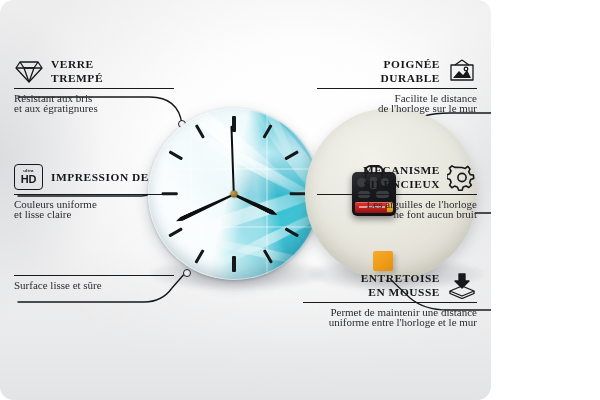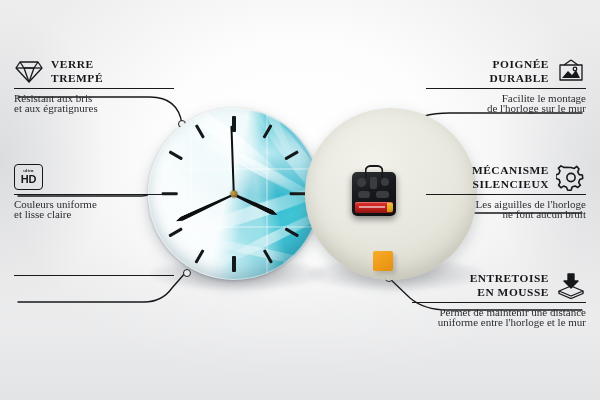--- a/index.html
+++ b/index.html
@@ -1,24 +1,25 @@
 <!DOCTYPE html>
 <html><head>
 <meta charset="utf-8">
 <style>
   html,body{margin:0;padding:0;}
   body{
     width:600px;height:400px;overflow:hidden;
     font-family:"Liberation Serif",serif;
     background:#ffffff;
   }
-  #stage{position:relative;width:600px;height:400px;overflow:hidden;
+  #stage{position:relative;width:491px;height:400px;overflow:hidden;
     background:
       radial-gradient(ellipse 300px 240px at 300px 150px,#ffffff 0%,#fdfdfd 45%,#f4f4f5 75%,#ededee 100%),
       linear-gradient(170deg,#f2f2f3 0%,#ffffff 28%,#ffffff 62%,#eceded 100%);
+    border-radius: 14px;
   }
   
   #floor{position:absolute;left:0;right:0;bottom:0;height:150px;
     background:linear-gradient(180deg,rgba(255,255,255,0) 0%,rgba(232,233,234,.55) 55%,rgba(225,226,228,.85) 100%);}
   #vignetteL{position:absolute;left:0;top:0;width:170px;height:400px;
     background:radial-gradient(ellipse 150px 220px at 0px 160px,rgba(205,207,209,.55),rgba(205,207,209,0) 70%);}
   #vignetteR{position:absolute;right:0;top:0;width:170px;height:400px;
     background:radial-gradient(ellipse 150px 220px at 170px 170px,rgba(205,207,209,.45),rgba(205,207,209,0) 70%);}
 
   svg.lines{position:absolute;left:0;top:0;width:600px;height:400px;pointer-events:none;}
@@ -207,31 +208,34 @@
 
   <div class="callout left" style="top:164px;">
     <div class="chead">
       <span class="ico">
         <span class="hdbadge">
           <span class="u">ultra</span>
           <span class="h">HD</span>
         </span>
       </span>
       <span class="ctitle">
-        <br>
+        <span>IMPRESSION DE</span><br>
       </span>
     </div>
     <div class="rule" style="width:160px;"></div>
     <div class="cdesc">
       <span>Couleurs uniforme</span><br><span>et lisse claire</span>
     </div>
   </div>
 
   <div class="callout left" style="top:272px;">
     <div class="rule" style="width:160px;"></div>
+    <div class="cdesc">
+      <span>Surface lisse et sûre</span>
+    </div>
   </div>
 
   <div class="callout right" style="top:58px;">
     <div class="chead">
       <span class="ico">
         <svg width="30" height="27" viewBox="0 0 30 27">
           <g fill="none" stroke="#17181b" stroke-width="1.3" stroke-linejoin="round">
             <path d="M15 2 L8 7"></path>
               <path d="M15 2 L22 7"></path>
             <rect x="4" y="7" width="22" height="15"></rect>
@@ -239,21 +243,21 @@
             <circle cx="19" cy="11" r="1.8"></circle>
           </g>
         </svg>
       </span>
       <span class="ctitle">
         <span>POIGNÉE</span><br><span>DURABLE</span>
       </span>
     </div>
     <div class="rule" style="width:160px;margin-left:15px;"></div>
     <div class="cdesc">
-      <span>Facilite le montage</span><br><span>de l'horloge sur le mur</span>
+      <span>Facilite le distance</span><br><span>de l'horloge sur le mur</span>
     </div>
   </div>
 
   <div class="callout right" style="top:164px;">
     <div class="chead">
       <span class="ico">
         <svg width="30" height="27" viewBox="0 0 30 27">
           <g fill="none" stroke="#17181b" stroke-width="1.6" stroke-linejoin="round">
             <path d="M15 3.5 l3.3 .9 2.4-2 2.3 2.6 -1.3 2.8 1.6 2.8 3.1 .4 .3 3.5 -3 1.1 -1 3 1.7 2.6 -2.6 2.3 -2.7-1.5 -3 1.1 -.9 3 -3.5 .1 -1.2-2.9 -2.9-1.2 -2.7 1.6 -2.3-2.6 1.5-2.7 -1.1-3 -3-.9 -.1-3.5 2.9-1.2 1.2-2.9 -1.6-2.7 2.6-2.3 2.7 1.5 Z"></path>
             <circle cx="15" cy="13.5" r="4.1"></circle>

